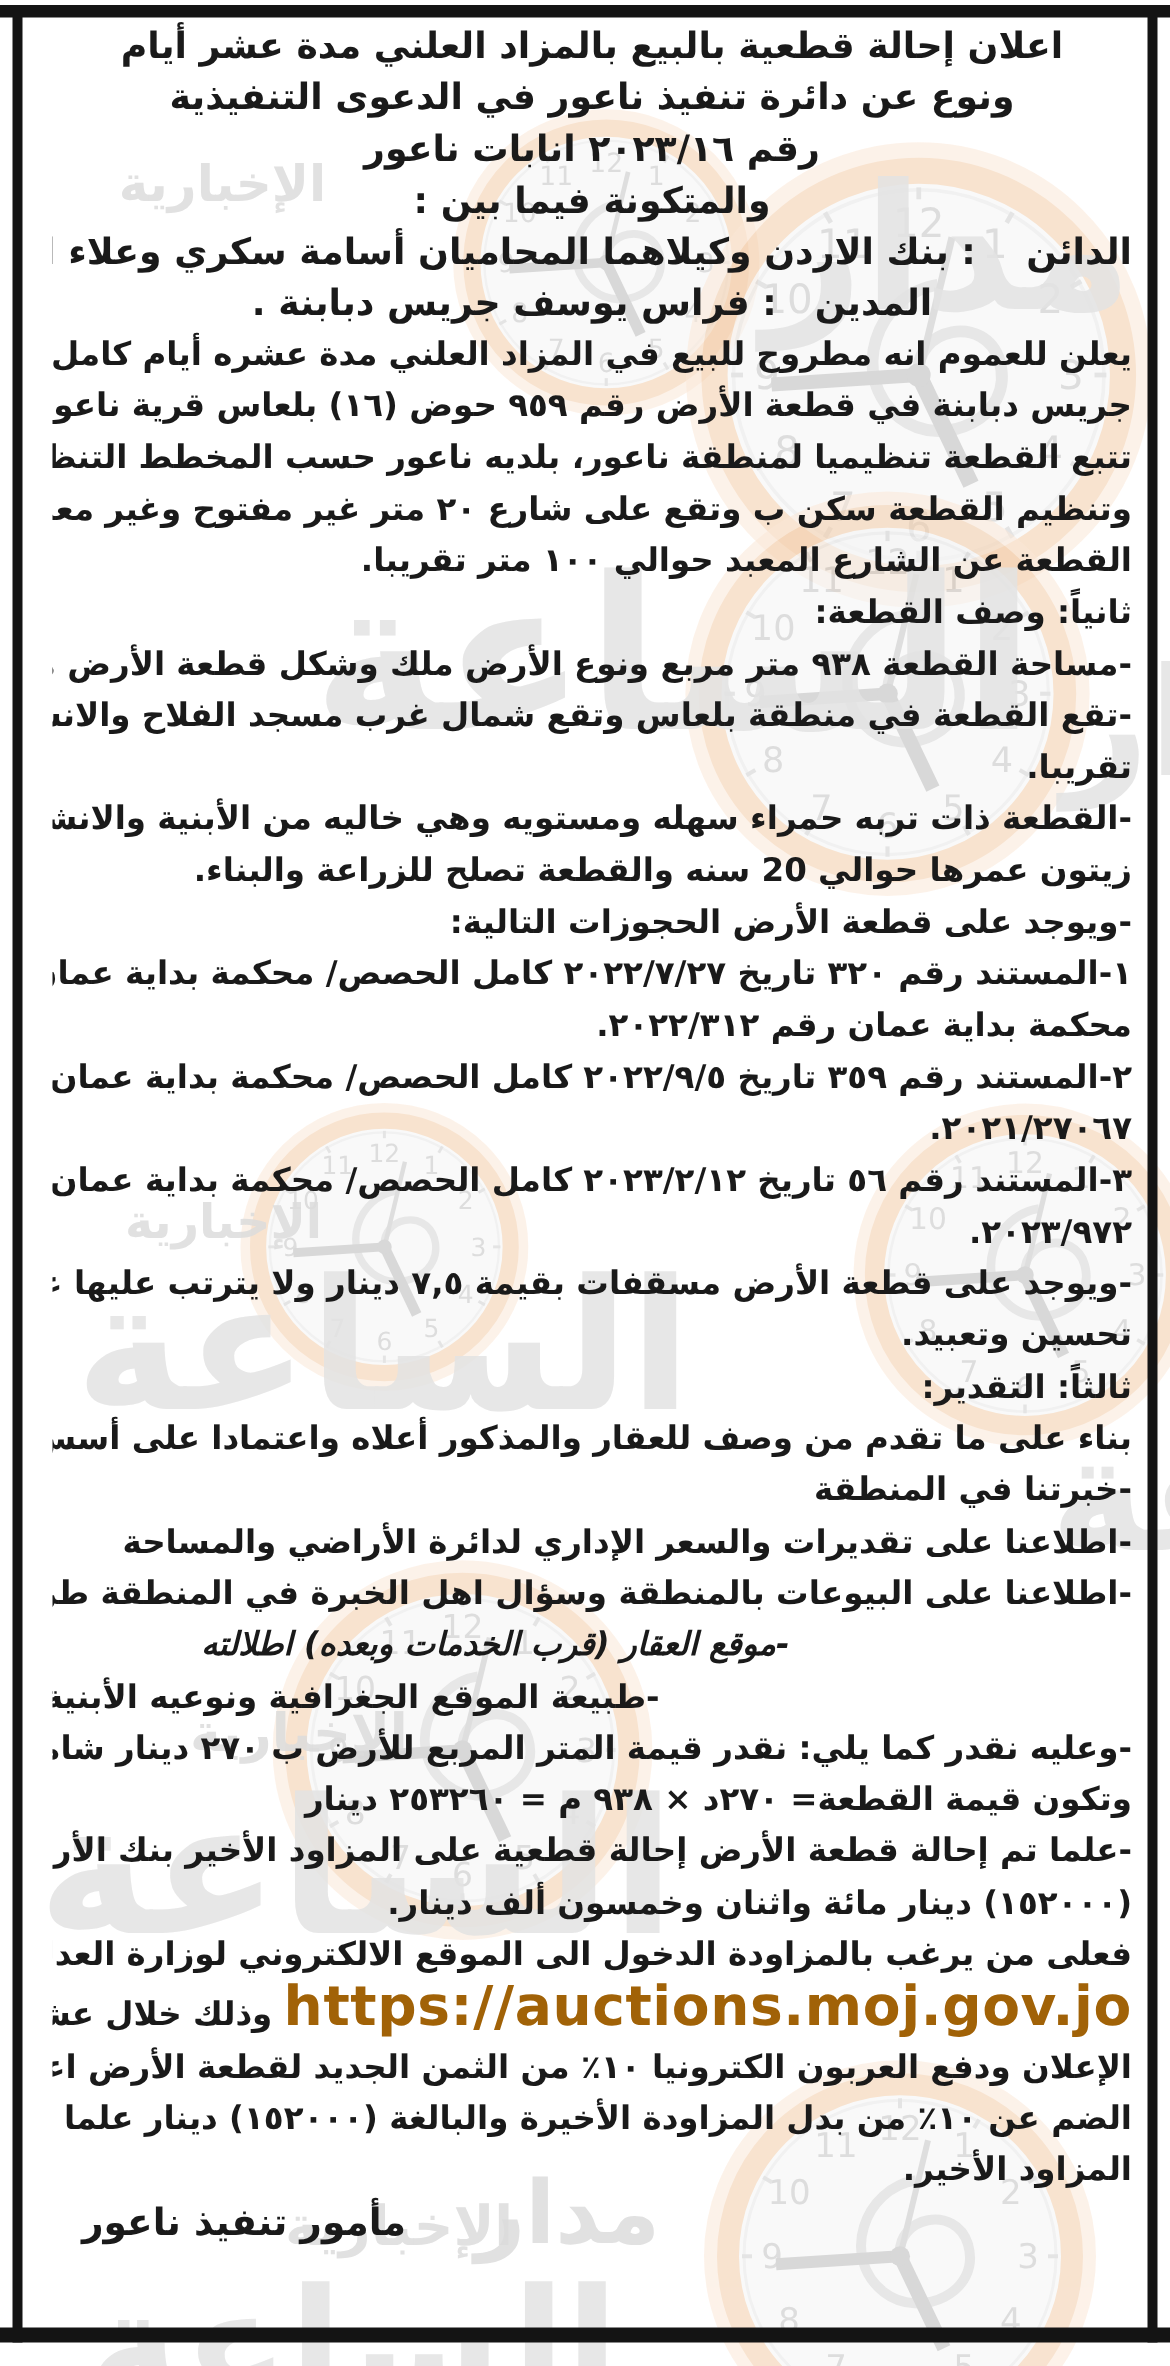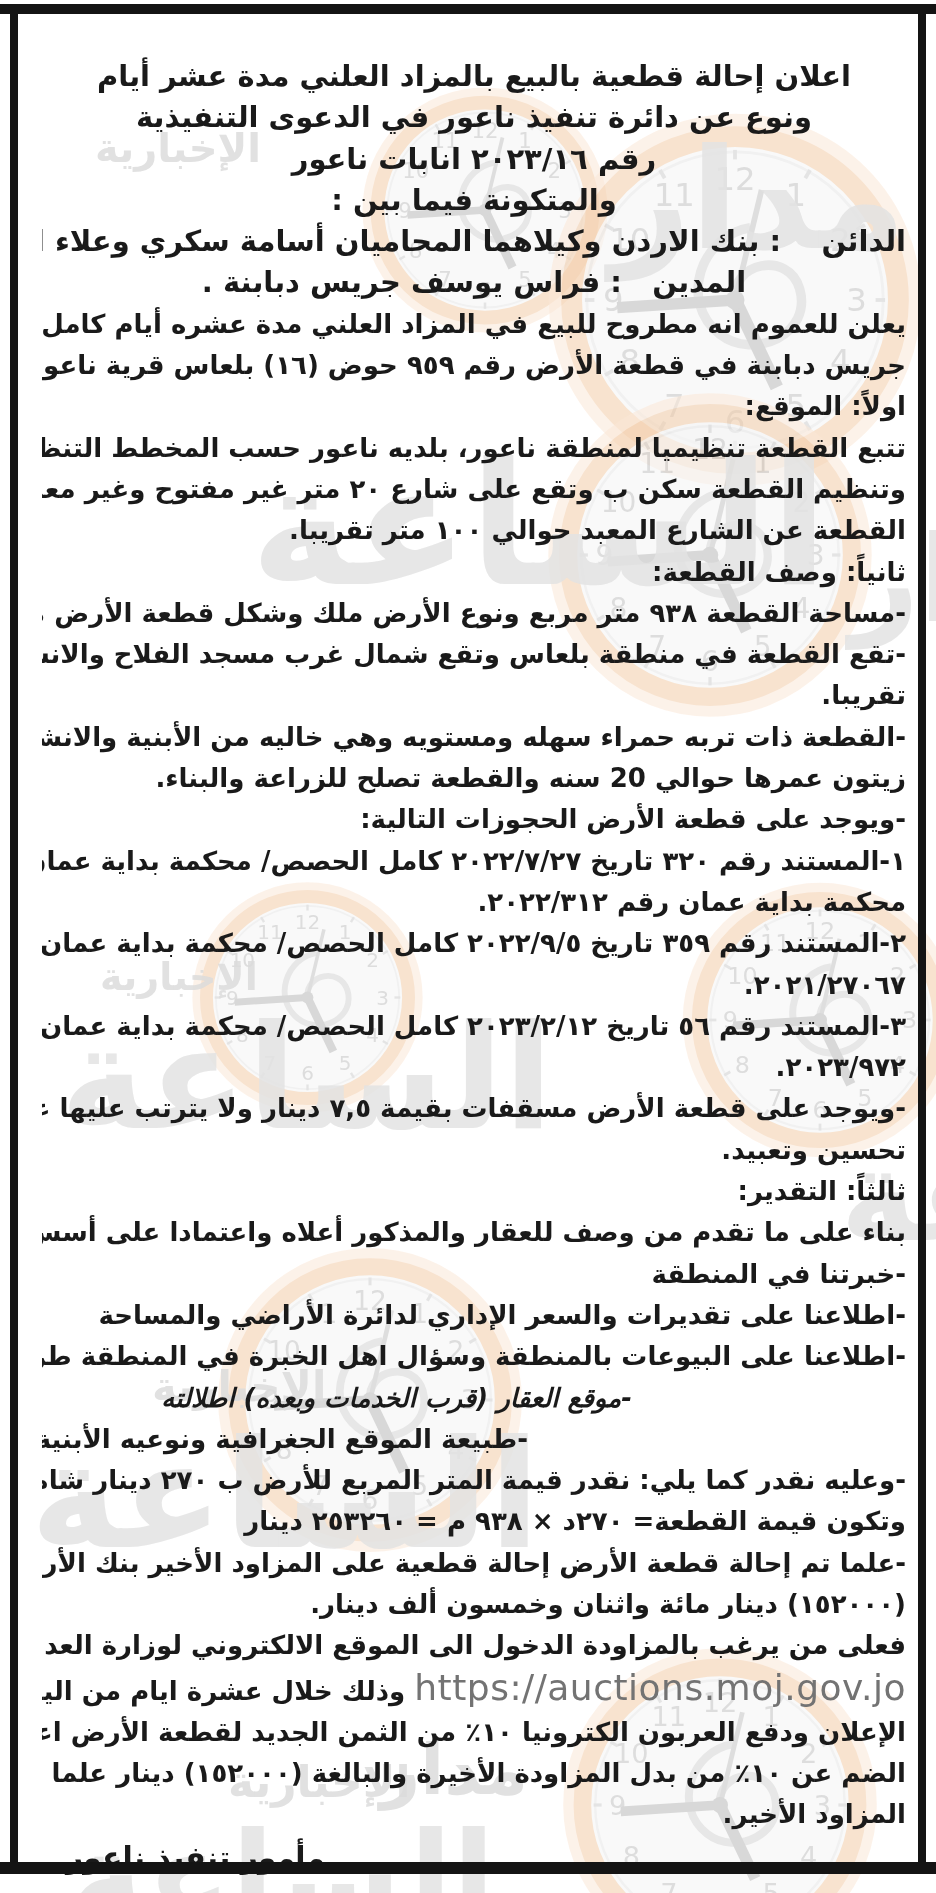--- a/index.html
+++ b/index.html
@@ -17,28 +17,28 @@
   
   .wm{position:absolute;inset:0;z-index:1;overflow:hidden;}
   .wm-clock{position:absolute;opacity:.55;}
   .wm-word{position:absolute;color:#dcdcdc;font-weight:700;opacity:.85;
            white-space:nowrap;line-height:1;}
   .wm-word.big{color:#e3e3e3;}
   svg text{font-family:"DejaVu Sans",sans-serif;}
 
   
   .content{position:absolute;left:42px;top:16px;width:864px;z-index:2;
-           color:#1a1a1a;font-weight:700;text-align:right;overflow:hidden;margin-top:40px;}
+           color:#1a1a1a;font-weight:700;text-align:right;overflow:hidden;}
   .line{line-height:41.3px;white-space:nowrap;}
   .hline{text-align:center;font-size:29px;}
   .bline{font-size:26px;}
   .indent-a{margin-right:274px;font-style:italic;}
   .indent-b{margin-right:378px;}
-  .url{direction:ltr;unicode-bidi:embed;font-weight:400;color:#737373;
-       font-size:36px;letter-spacing:0.5px;}
+  .url{direction:ltr;unicode-bidi:embed;font-weight:700;color:#a16207;
+       font-size:44px;letter-spacing:0.5px;}
   .sig{font-size:30px;line-height:44px;text-align:left;padding-left:24px;
        white-space:nowrap;}
 </style>
 </head>
 <body>
 
 <div class="page">
 
   <div class="wm">
     <svg width="0" height="0" style="position:absolute" aria-hidden="true">
@@ -124,21 +124,20 @@
   <div class="content" dir="rtl" lang="ar">
     <div class="line hline">اعلان إحالة قطعية بالبيع بالمزاد العلني مدة عشر أيام</div>
     <div class="line hline">ونوع عن دائرة تنفيذ ناعور في الدعوى التنفيذية</div>
     <div class="line hline">رقم ٢٠٢٣/١٦ انابات ناعور</div>
     <div class="line hline">والمتكونة فيما بين :</div>
     <div class="line hline">الدائن&nbsp;&nbsp;&nbsp; : بنك الاردن وكيلاهما المحاميان أسامة سكري وعلاء الزعمط .</div>
     <div class="line hline">المدين&nbsp;&nbsp; : فراس يوسف جريس دبابنة .</div>
 
     <div class="line bline">يعلن للعموم انه مطروح للبيع في المزاد العلني مدة عشره أيام كامل حصص المدين / فراس يوسف</div>
     <div class="line bline">جريس دبابنة في قطعة الأرض رقم ٩٥٩ حوض (١٦) بلعاس قرية ناعور أراضي ناعور.</div>
-    <div class="line bline">اولاً: الموقع:</div>
     <div class="line bline">تتبع القطعة تنظيميا لمنطقة ناعور، بلديه ناعور حسب المخطط التنظيمي الصادر من بلدية ناعور</div>
     <div class="line bline">وتنظيم القطعة سكن ب وتقع على شارع ٢٠ متر غير مفتوح وغير معبد والكهرباء متوفرة وتبعد</div>
     <div class="line bline">القطعة عن الشارع المعبد حوالي ١٠٠ متر تقريبا.</div>
     <div class="line bline">ثانياً: وصف القطعة:</div>
     <div class="line bline">-مساحة القطعة ٩٣٨ متر مربع ونوع الأرض ملك وشكل قطعة الأرض منتظم (مستطيله)</div>
     <div class="line bline">-تقع القطعة في منطقة بلعاس وتقع شمال غرب مسجد الفلاح والانشراح- ناعور بحوالي ٣٥٠ متر</div>
     <div class="line bline">تقريبا.</div>
     <div class="line bline">-القطعة ذات تربه حمراء سهله ومستويه وهي خاليه من الأبنية والانشاءات ويوجد اربعه أشجار</div>
     <div class="line bline">زيتون عمرها حوالي 20 سنه والقطعة تصلح للزراعة والبناء.</div>
     <div class="line bline">-ويوجد على قطعة الأرض الحجوزات التالية:</div>

